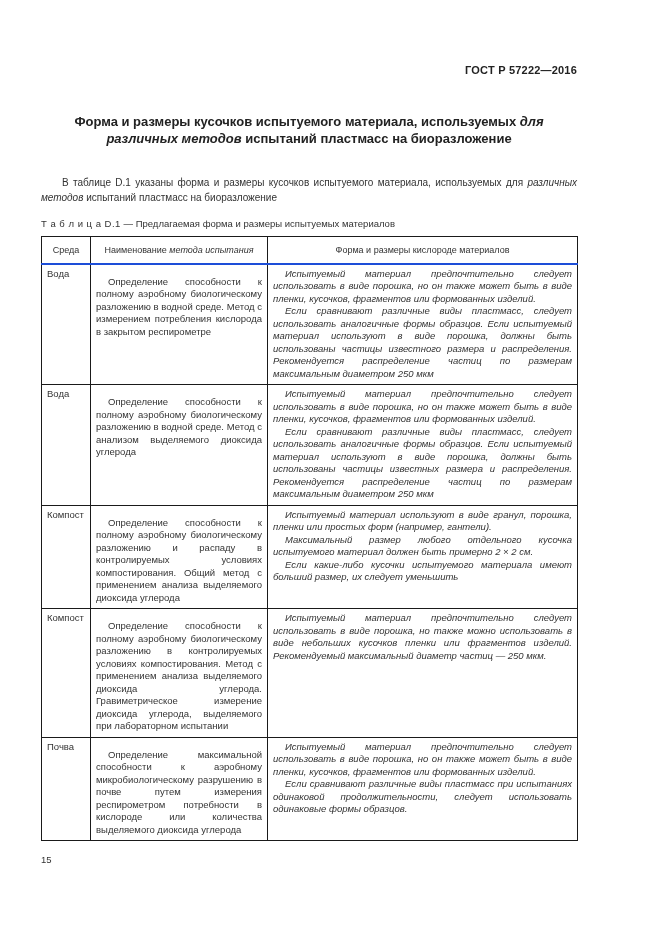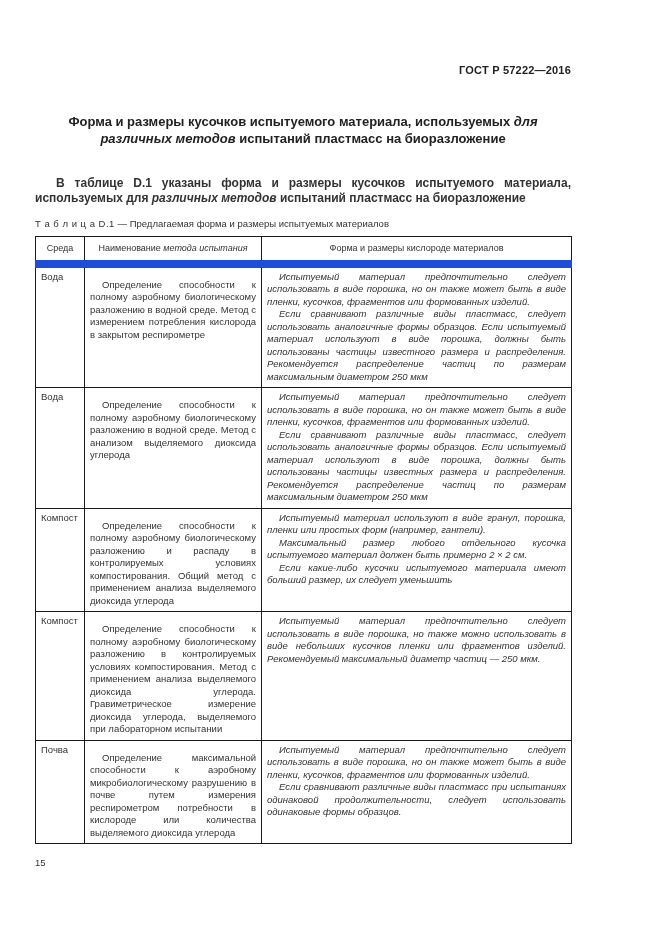--- a/index.html
+++ b/index.html
@@ -7,21 +7,21 @@
   body {
     width: 661px;
     height: 936px;
     font-family: "Liberation Sans", sans-serif;
     color: #2b2b2b;
     position: relative;
     overflow: hidden;
   }
   .page {
     position: absolute;
-    left: 35px;
+    left: 41px;
     top: 0;
     width: 536px;
   }
   .std-ref {
     margin-top: 64px;
     text-align: right;
     font-weight: bold;
     font-size: 11px;
     letter-spacing: 0.2px;
     color: #222;
@@ -38,45 +38,44 @@
     margin-top: 37px;
     text-align: center;
     font-weight: bold;
     font-size: 13px;
     line-height: 17px;
     color: #222;
   }
   .doc-title .it { font-style: italic; }
   .intro {
     margin-top: 29px;
-    font-size: 12px;
+    font-size: 10px;
     line-height: 14.5px;
     text-align: justify;
     text-indent: 21px;
     color: #333;
-    font-weight: bold;
   }
   .intro .it { font-style: italic; }
   .tbl-caption {
     margin-top: 13px;
     font-size: 9.5px;
     color: #333;
   }
   .tbl-caption .spaced { letter-spacing: 0.5px; }
   table.gost {
     margin-top: 7px;
     width: 536px;
     border-collapse: collapse;
     table-layout: fixed;
   }
   table.gost, table.gost td, table.gost th {
     border: 1px solid #1a1a1a;
   }
   table.gost { border: 1.5px solid #1a1a1a; }
-  table.gost thead th { border-bottom: 8px solid #1d4ed8; }
+  table.gost thead th { border-bottom: 2px solid #1d4ed8; }
   col.c-medium { width: 49px; }
   col.c-method { width: 177px; }
   col.c-shape  { width: 310px; }
   table.gost th {
     font-weight: normal;
     font-size: 9px;
     color: #333;
     text-align: center;
     vertical-align: middle;
     height: 27px;

